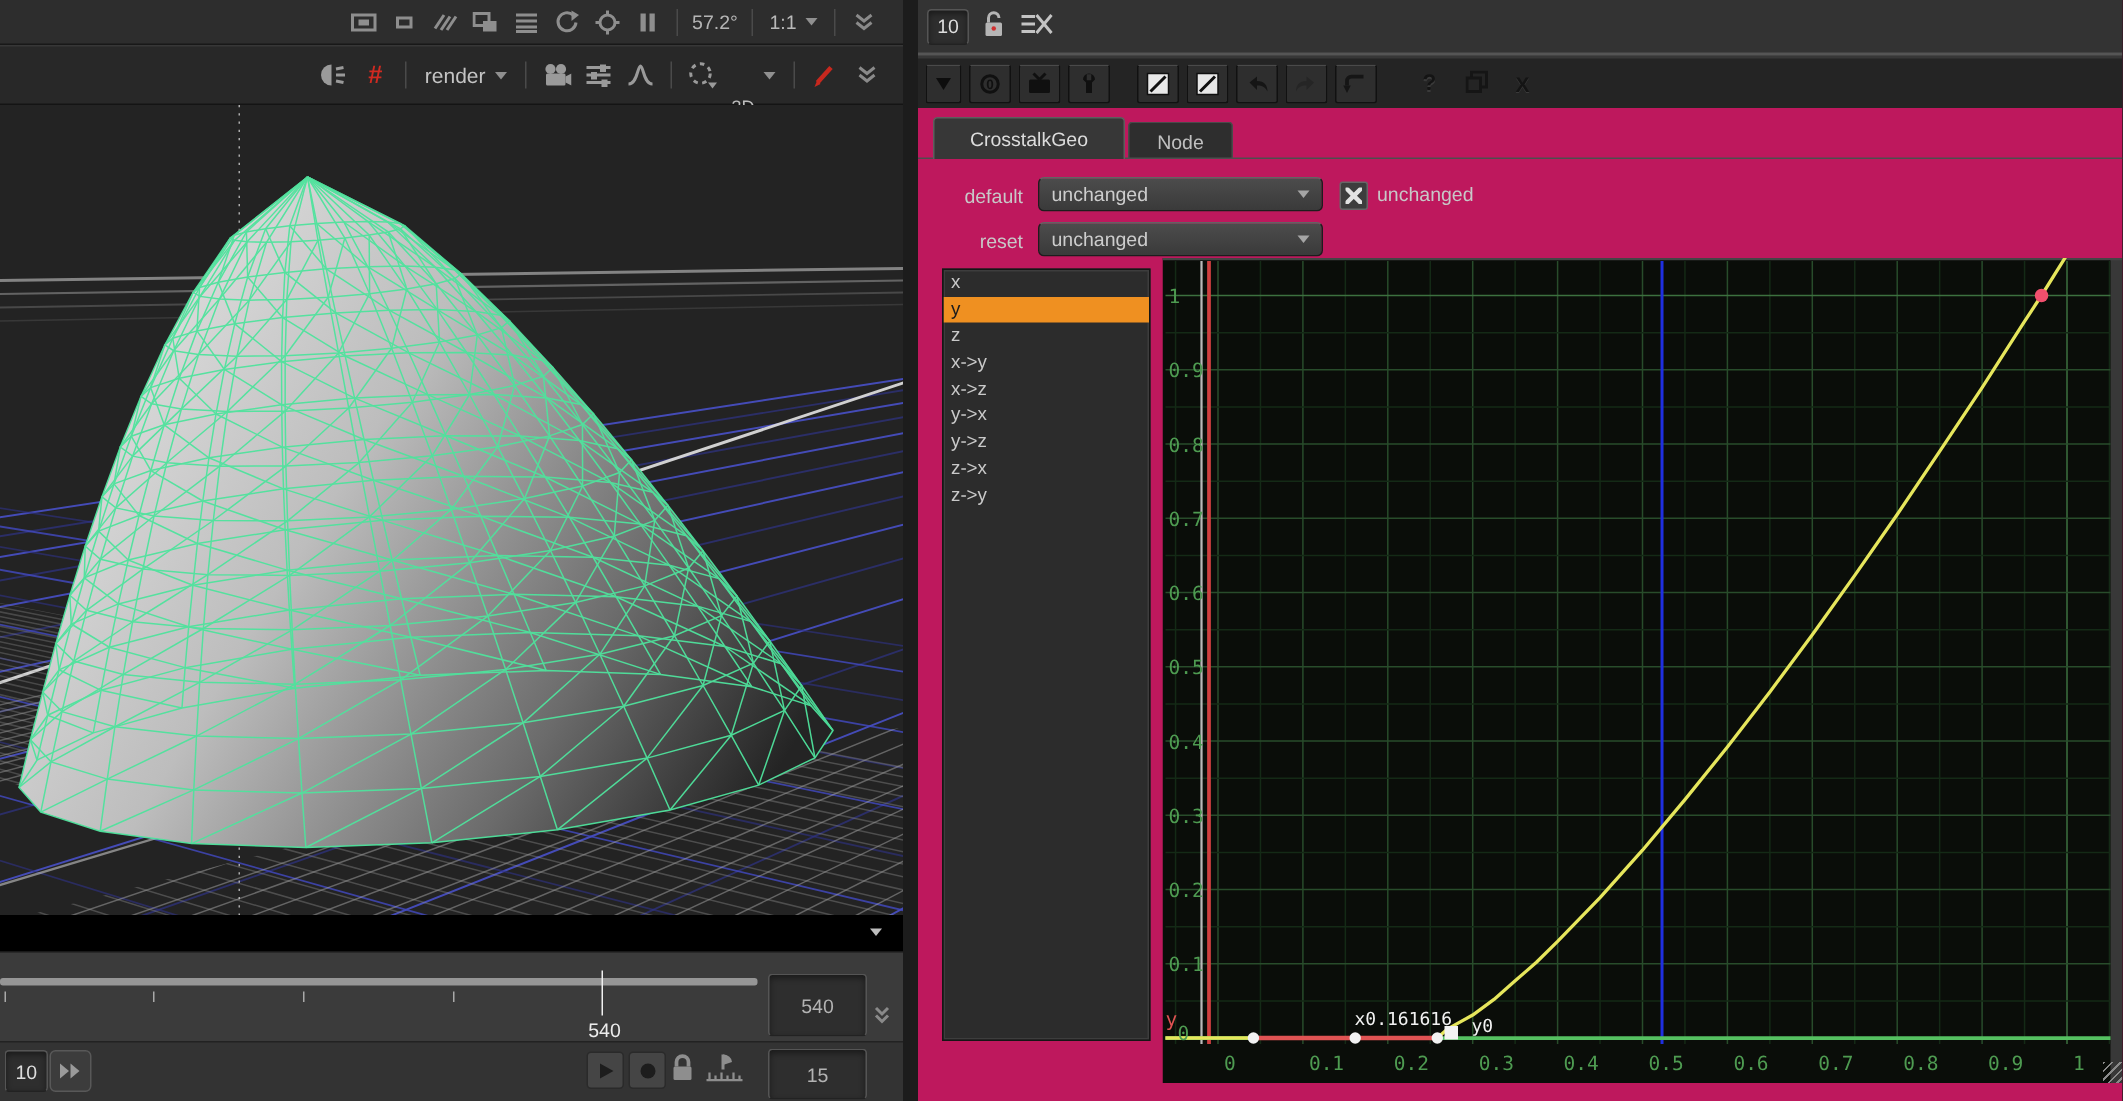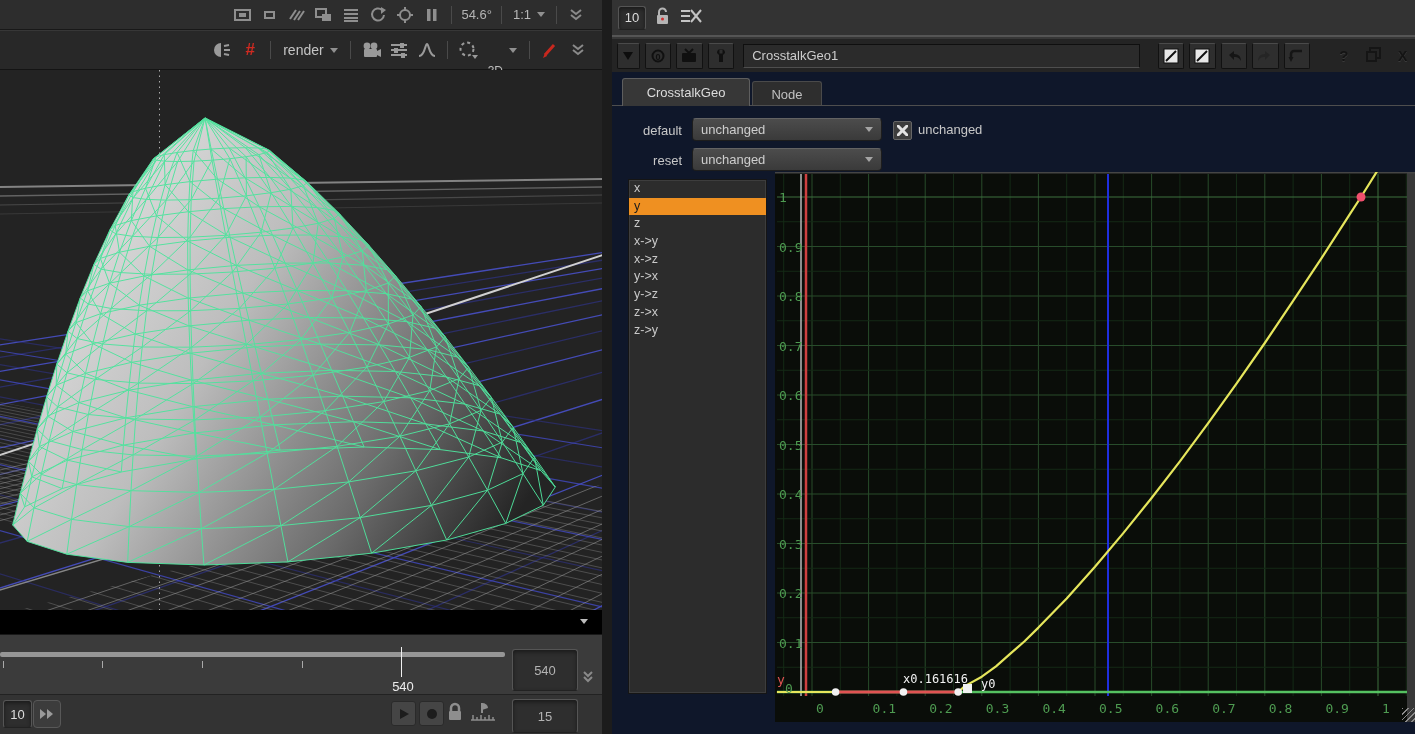--- a/index.html
+++ b/index.html
@@ -46,21 +46,21 @@
         display:flex;align-items:center;gap:8px;padding-left:6px;box-sizing:border-box;}
   #maxpanels{width:26px;height:22px;color:#ddd;}
   #phead{left:0;top:39px;width:803px;height:33px;background:#242424;display:flex;align-items:center;gap:5px;
          padding-left:5px;box-sizing:border-box;}
   .hbtn{width:26px;height:24px;background:#2e2e2e;border:1px solid #111;border-top-color:#4a4a4a;border-radius:2px;
         display:flex;align-items:center;justify-content:center;}
   #ptitle{width:402px;height:22px;background:#2b2b2b;border:1px solid #0f0f0f;border-bottom-color:#4e4e4e;
           color:#cdcdcd;font-size:13px;padding:0 8px;margin-left:4px;font-family:"Liberation Sans",sans-serif;}
   .hglyph{color:#141414;font-weight:bold;font-size:15px;text-shadow:0 1px 0 rgba(255,255,255,.10);
           width:26px;text-align:center;}
-  #pbody{left:0;top:72px;width:803px;height:662px;background:#0f172a;}
+  #pbody{left:0;top:72px;width:803px;height:662px;background:#be185d;}
   .tab{position:absolute;display:flex;align-items:center;justify-content:center;font-size:13px;}
   #tab0{left:10px;top:6px;width:126px;height:27px;background:#373737;border:1px solid #5e5e5e;border-bottom:none;
         border-radius:3px 3px 0 0;color:#dcdcdc;z-index:2;}
   #tab1{left:140px;top:9px;width:68px;height:24px;background:#2e2e2e;border:1px solid #4a4a4a;border-bottom:none;
         border-radius:3px 3px 0 0;color:#c0c0c0;}
   #tabline{left:0;top:33px;width:803px;height:1px;background:#4e4e4e;}
   .rowlabel{position:absolute;width:56px;text-align:right;color:#c8c8c8;font-size:13px;}
   .dropdown{position:absolute;width:190px;height:23px;background:linear-gradient(#4c4c4c,#3a3a3a);
             border:1px solid #1d1d1d;border-top-color:#636363;border-radius:4px;display:flex;align-items:center;
             justify-content:space-between;padding:0 8px;box-sizing:border-box;color:#cdcdcd;font-size:13px;}
@@ -138,21 +138,21 @@
           </g>
         </svg>
       </span>
     <span class="i">
         <svg width="14" height="16">
           <rect x="2" y="2" width="3.5" height="12" fill="#8e8e8e"></rect>
           <rect x="8" y="2" width="3.5" height="12" fill="#8e8e8e"></rect>
         </svg>
       </span>
     <span class="sep"></span>
-    <span class="tbtxt">54.6°</span>
+    <span class="tbtxt">57.2°</span>
     <span class="sep"></span>
     <span class="ddmini">
       <span>1:1</span>
       <span class="caret"></span>
     </span>
     <span class="sep"></span>
     <span class="i">
         <svg width="14" height="14">
           <g fill="none" stroke="#8a8a8a" stroke-width="2">
             <polyline points="2,2 7,6 12,2"></polyline>
@@ -838,21 +838,20 @@
               <line x1="13" y1="1" x2="9" y2="5"></line>
             </g>
             <rect x="2" y="5" width="14" height="9" rx="1" fill="#101010"></rect>
           </svg>
         </div>
       <div class="hbtn">
           <svg width="16" height="18">
             <path d="M8 2 a4 4 0 0 1 4 4 l-2 2 v7 h-4 v-7 l-2 -2 a4 4 0 0 1 4 -4 z M6.5 2.5 v4 h3 v-4" fill="#101010"></path>
           </svg>
         </div>
-      <input id="ptitle" value="CrosstalkGeo1" style="">
       <span style="width:8px;"></span>
       <div class="hbtn">
           <svg width="16" height="16">
             <rect x="1" y="1" width="14" height="14" fill="#e8e8e8" stroke="#101010"></rect>
             <line x1="3" y1="13" x2="13" y2="3" stroke="#101010" stroke-width="2"></line>
           </svg>
         </div>
       <div class="hbtn">
           <svg width="16" height="16">
             <rect x="1" y="1" width="14" height="14" fill="#e8e8e8" stroke="#101010"></rect>

